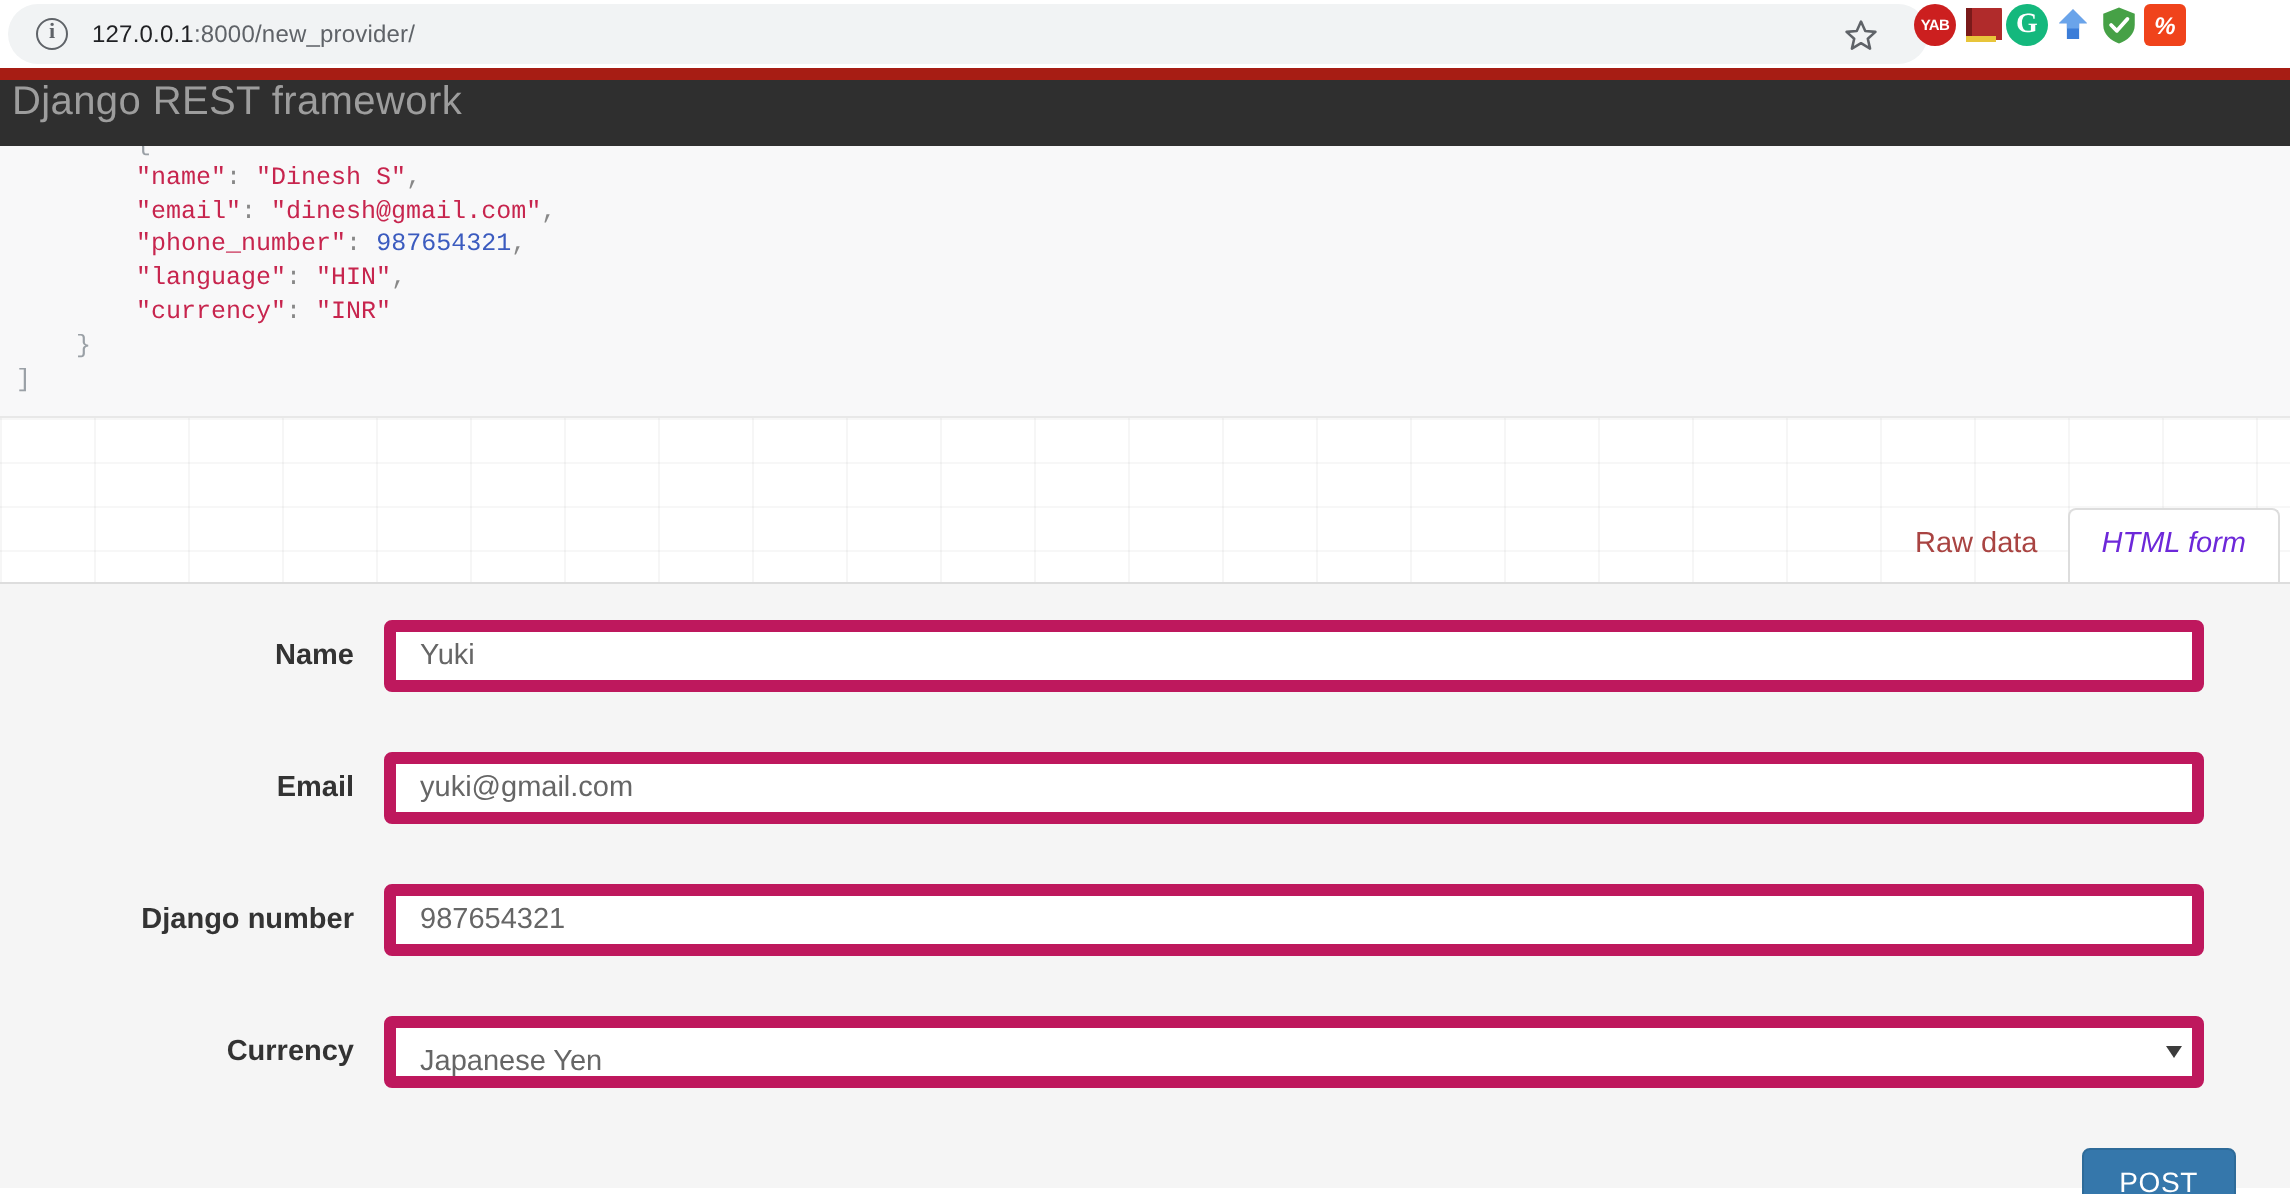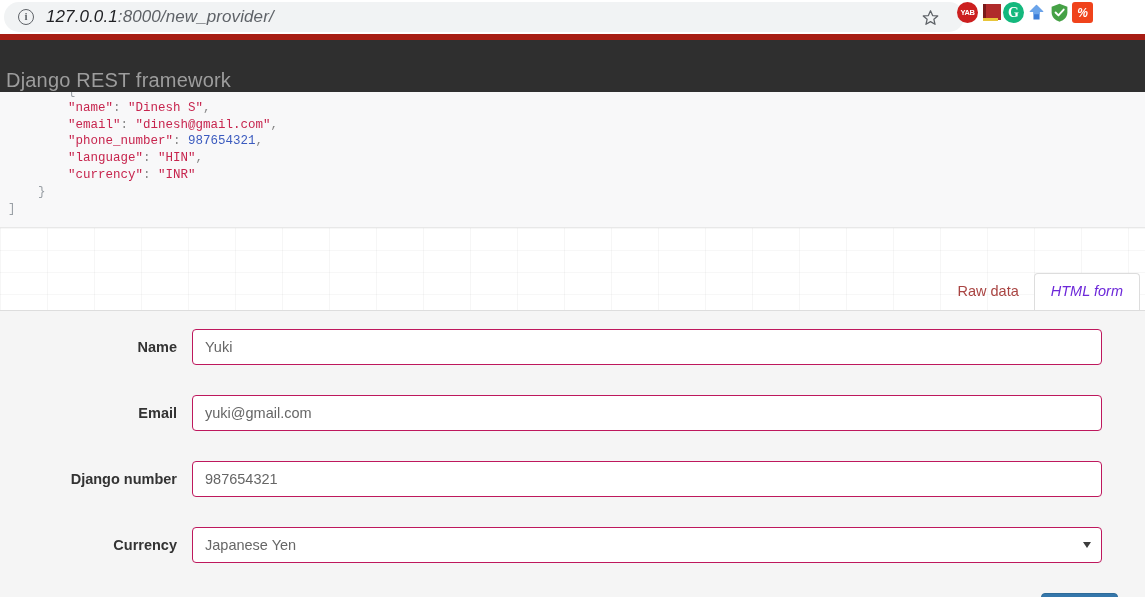--- a/index.html
+++ b/index.html
@@ -35,25 +35,24 @@
     border-radius: 50%;
     color: #5f6368;
     font-size: 11px;
     line-height: 13px;
     text-align: center;
     font-family: "Liberation Serif", serif;
     font-weight: bold;
     flex: none;
   }
   .url-text {
-    font-size: 17px;
+    font-size: 12px;
     color: #202124;
     letter-spacing: 0.1px;
     white-space: nowrap;
-    font-style: italic;
   }
   .url-text .url-rest { color: #5f6368; }
 
   .star-wrap {
     position: absolute;
     left: 916px; top: 3px;
     width: 28px; height: 28px;
     display: flex; align-items: center; justify-content: center;
   }
   .ext-icons {
@@ -84,24 +83,24 @@
   }
   .ext-g { background: #14b87d; border-radius: 50%; font-size: 14px; font-family: "Liberation Serif", serif; }
   .ext-arrow { background: transparent; }
   .ext-shield { background: transparent; }
   .ext-redsq { background: #f0431b; border-radius: 3px; font-size: 12px; font-style: italic; }
 
   .red-strip { height: 6px; background: #a71d14; }
 
   
   .drf-navbar {
-    height: 52px;
+    height: 33px;
     background: #2f2f2f;
     display: flex;
-    align-items: flex-end;
+    align-items: flex-start;
     padding-left: 6px;
   }
   .drf-brand {
     color: #9d9d9d;
     font-size: 20px;
     letter-spacing: 0.2px;
   }
 
   
   .response-pane {
@@ -188,21 +187,21 @@
     padding-right: 15px;
     font-size: 14.5px;
     font-weight: bold;
     color: #333333;
   }
   .control-wrap { width: 910px; position: relative; }
   .form-control {
     width: 910px;
     height: 36px;
     background: #ffffff;
-    border: 1px solid #be185d;
+    border: 6px solid #be185d;
     border-radius: 4px;
     font-size: 14.5px;
     color: #666666;
     padding: 0 12px;
     line-height: 34px;
     font-family: "Liberation Sans", sans-serif;
     white-space: nowrap;
     overflow: hidden;
   }
   .select-arrow {

